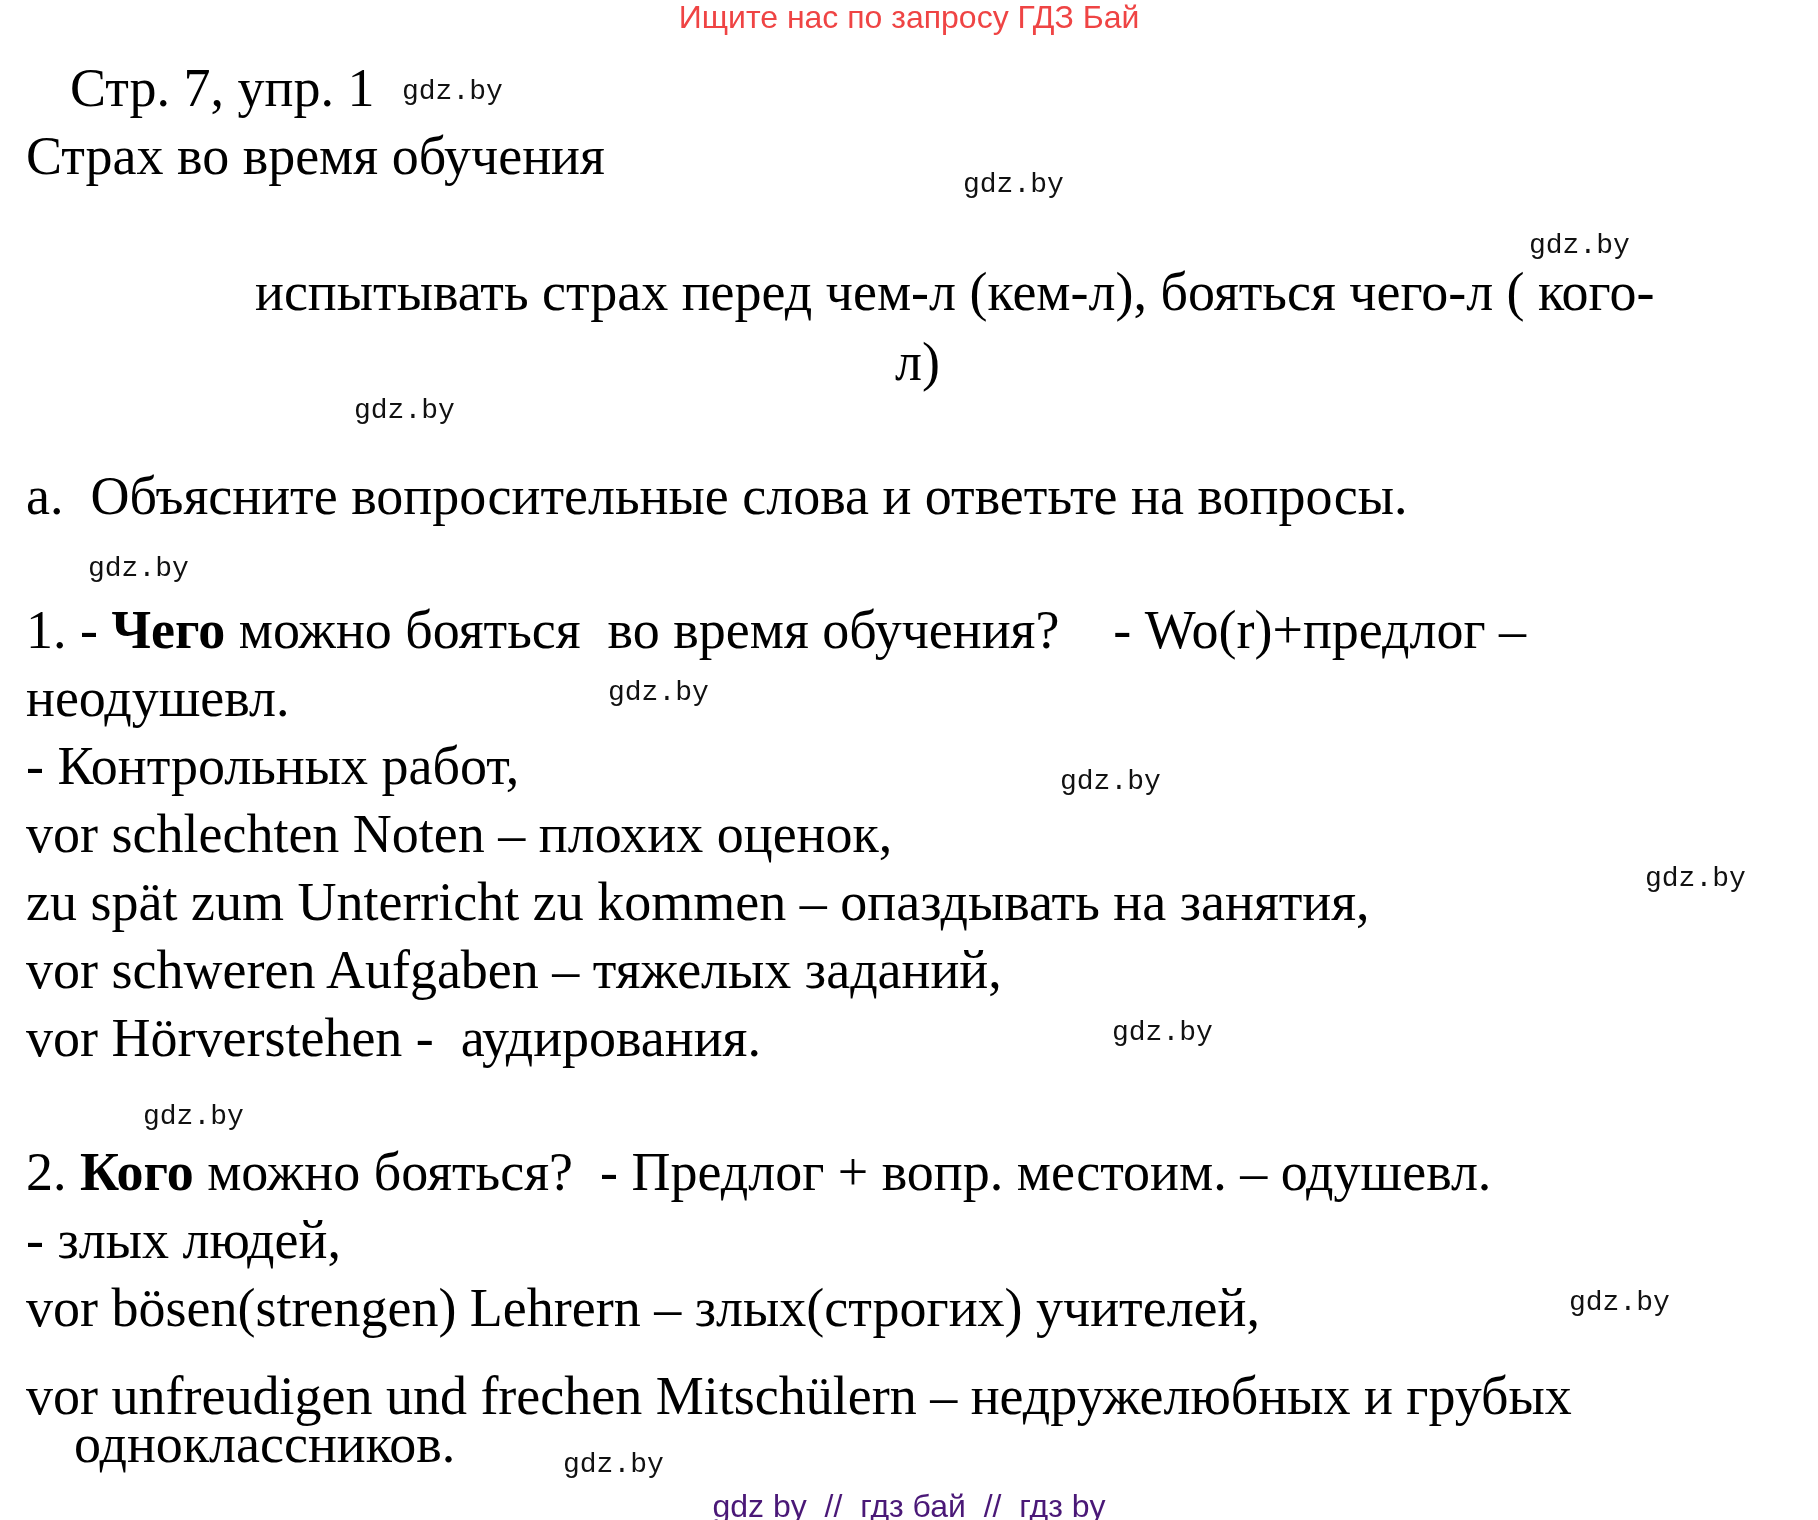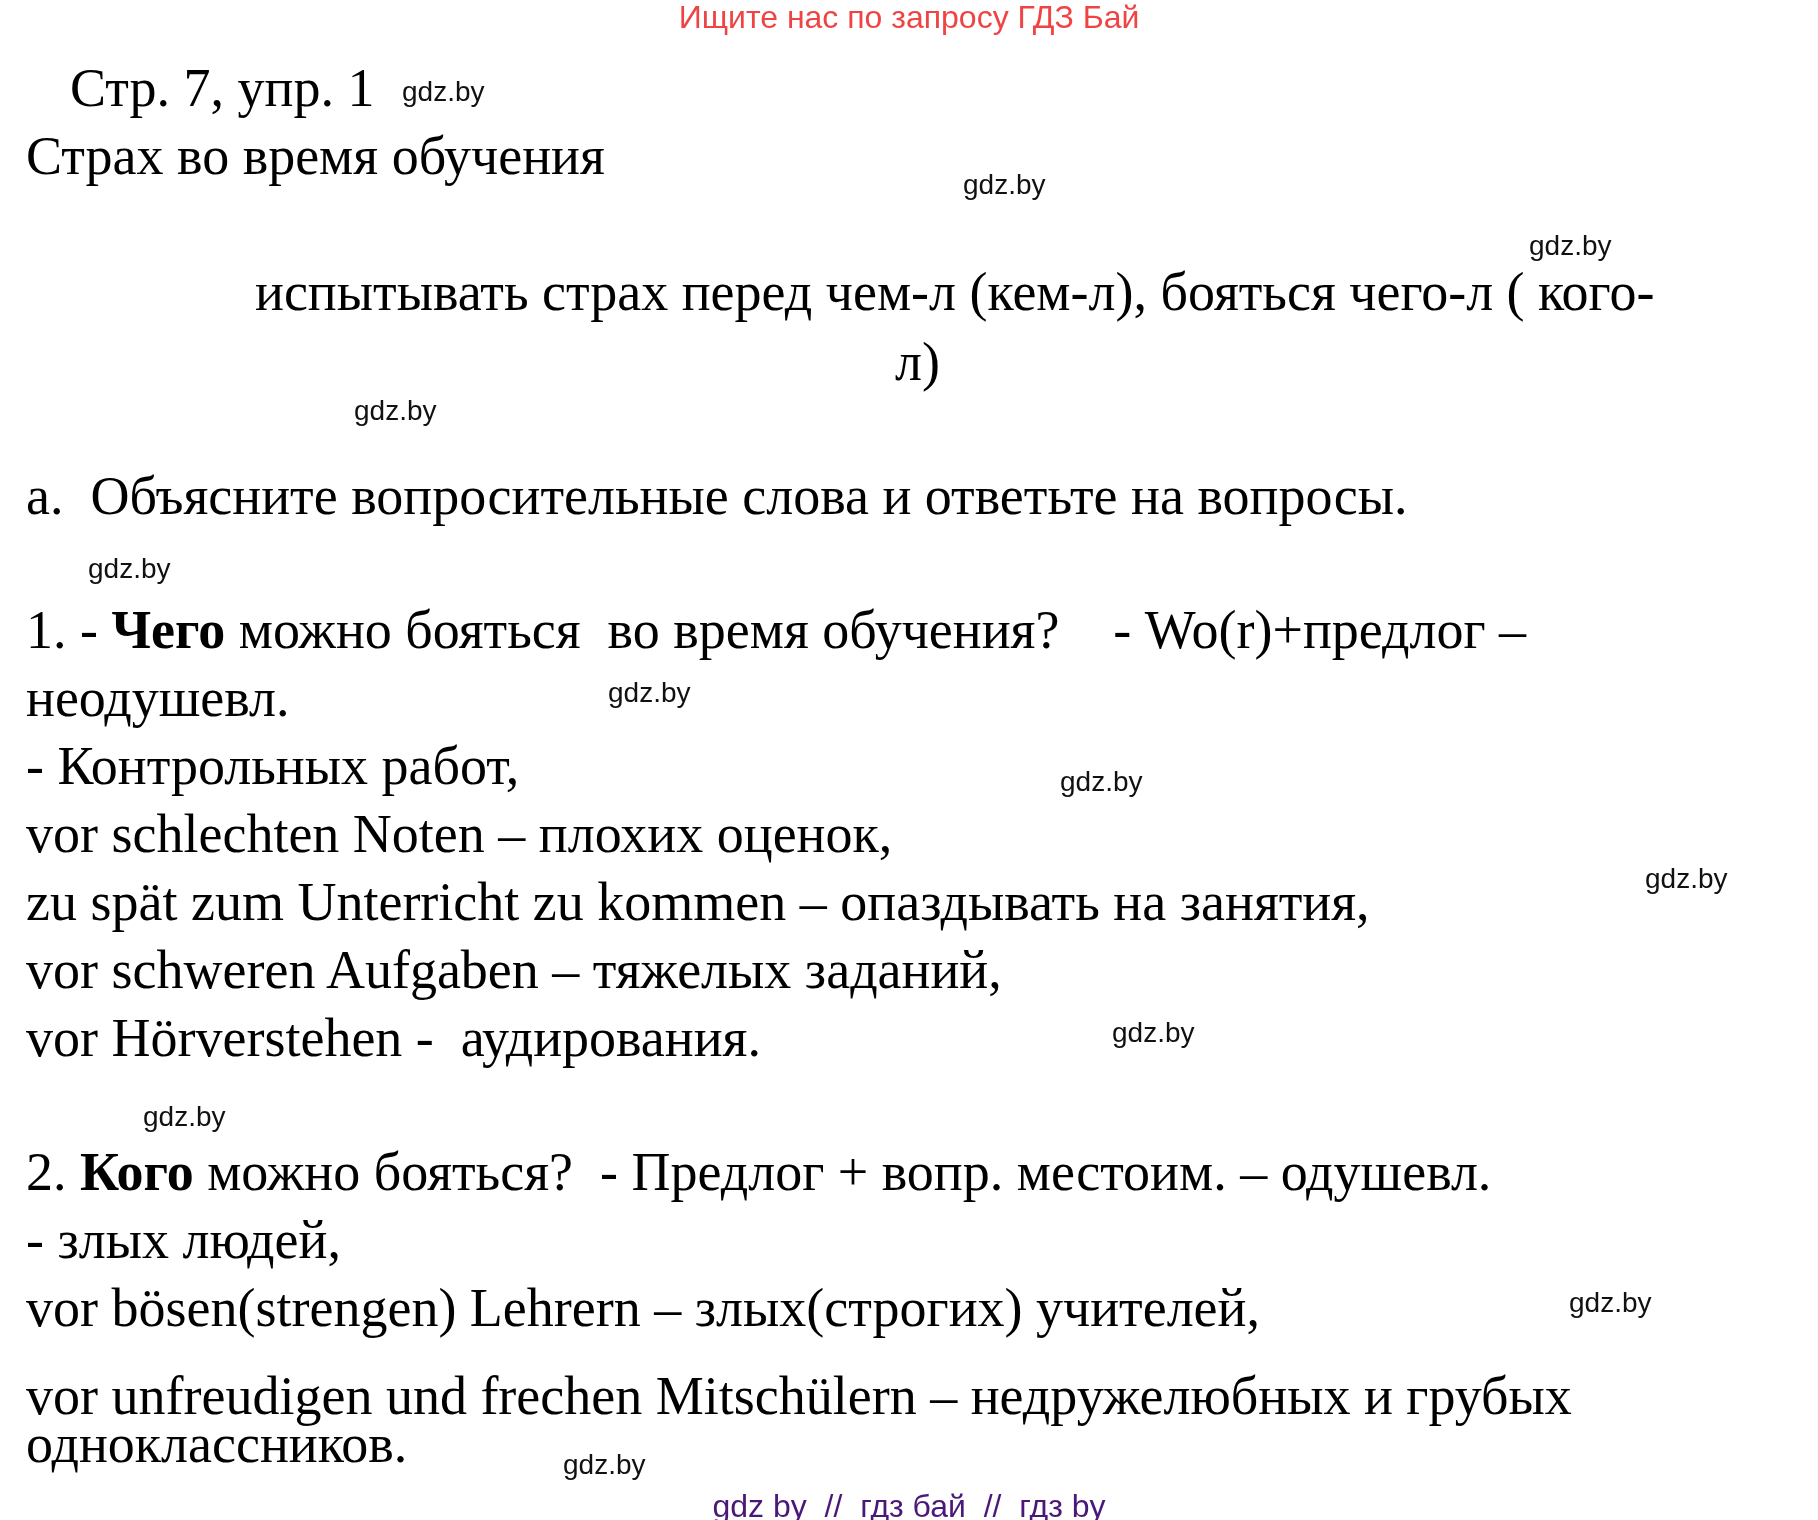--- a/index.html
+++ b/index.html
@@ -1,19 +1,19 @@
 <!DOCTYPE html>
 <html><head>
 <meta charset="utf-8">
 <style>
   html,body{margin:0;padding:0;background:#fff;}
   body{width:1818px;height:1520px;position:relative;overflow:hidden;font-family:"Liberation Serif",serif;color:#000;}
   .top-banner{position:absolute;top:0;left:0;width:1818px;text-align:center;font-family:"Liberation Sans",sans-serif;font-size:32px;color:#ef4444;line-height:34px;}
   .line{position:absolute;left:26px;font-size:54px;line-height:60px;white-space:pre;}
-  .wm{position:absolute;font-family:Liberation Sans, sans-serif;font-size:28px;color:#111;line-height:30px;}
+  .wm{position:absolute;font-family:Liberation Mono, monospace;font-size:28px;color:#111;line-height:30px;}
   .footer{position:absolute;top:1488px;left:0;width:1818px;text-align:center;font-family:"Liberation Sans",sans-serif;font-size:32px;color:#4a1877;white-space:pre;}
   b{font-weight:bold;}
 </style>
 </head>
 <body>
 
 <div class="top-banner">Ищите нас по запросу ГДЗ Бай</div>
 
 <div class="line" style="top:58px;margin-left:44px;">Стр. 7, упр. 1</div>
 <div class="line" style="top:126px;">Страх во время обучения</div>
@@ -28,21 +28,21 @@
 <div class="line" style="top:736px;">- Контрольных работ,</div>
 <div class="line" style="top:804px;">vor schlechten Noten – плохих оценок,</div>
 <div class="line" style="top:872px;">zu spät zum Unterricht zu kommen – опаздывать на занятия,</div>
 <div class="line" style="top:940px;">vor schweren Aufgaben – тяжелых заданий,</div>
 <div class="line" style="top:1008px;">vor Hörverstehen -  аудирования.</div>
 
 <div class="line" style="top:1142px;"><span>2. </span><b>Кого</b><span> можно бояться?  - Предлог + вопр. местоим. – одушевл.</span></div>
 <div class="line" style="top:1210px;">- злых людей,</div>
 <div class="line" style="top:1278px;">vor bösen(strengen) Lehrern – злых(строгих) учителей,</div>
 <div class="line" style="top:1346px;margin-top:20px;">vor unfreudigen und frechen Mitschülern – недружелюбных и грубых</div>
-<div class="line" style="top:1414px;">одноклассников.</div>
+<div class="line" style="top:1414px;margin-left:48px;">одноклассников.</div>
 
 <div class="wm" style="left:402px;top:77px;">gdz.by</div>
 <div class="wm" style="left:963px;top:170px;">gdz.by</div>
 <div class="wm" style="left:1529px;top:231px;">gdz.by</div>
 <div class="wm" style="left:354px;top:396px;">gdz.by</div>
 <div class="wm" style="left:88px;top:554px;">gdz.by</div>
 <div class="wm" style="left:608px;top:678px;">gdz.by</div>
 <div class="wm" style="left:1060px;top:767px;">gdz.by</div>
 <div class="wm" style="left:1645px;top:864px;">gdz.by</div>
 <div class="wm" style="left:1112px;top:1018px;">gdz.by</div>

